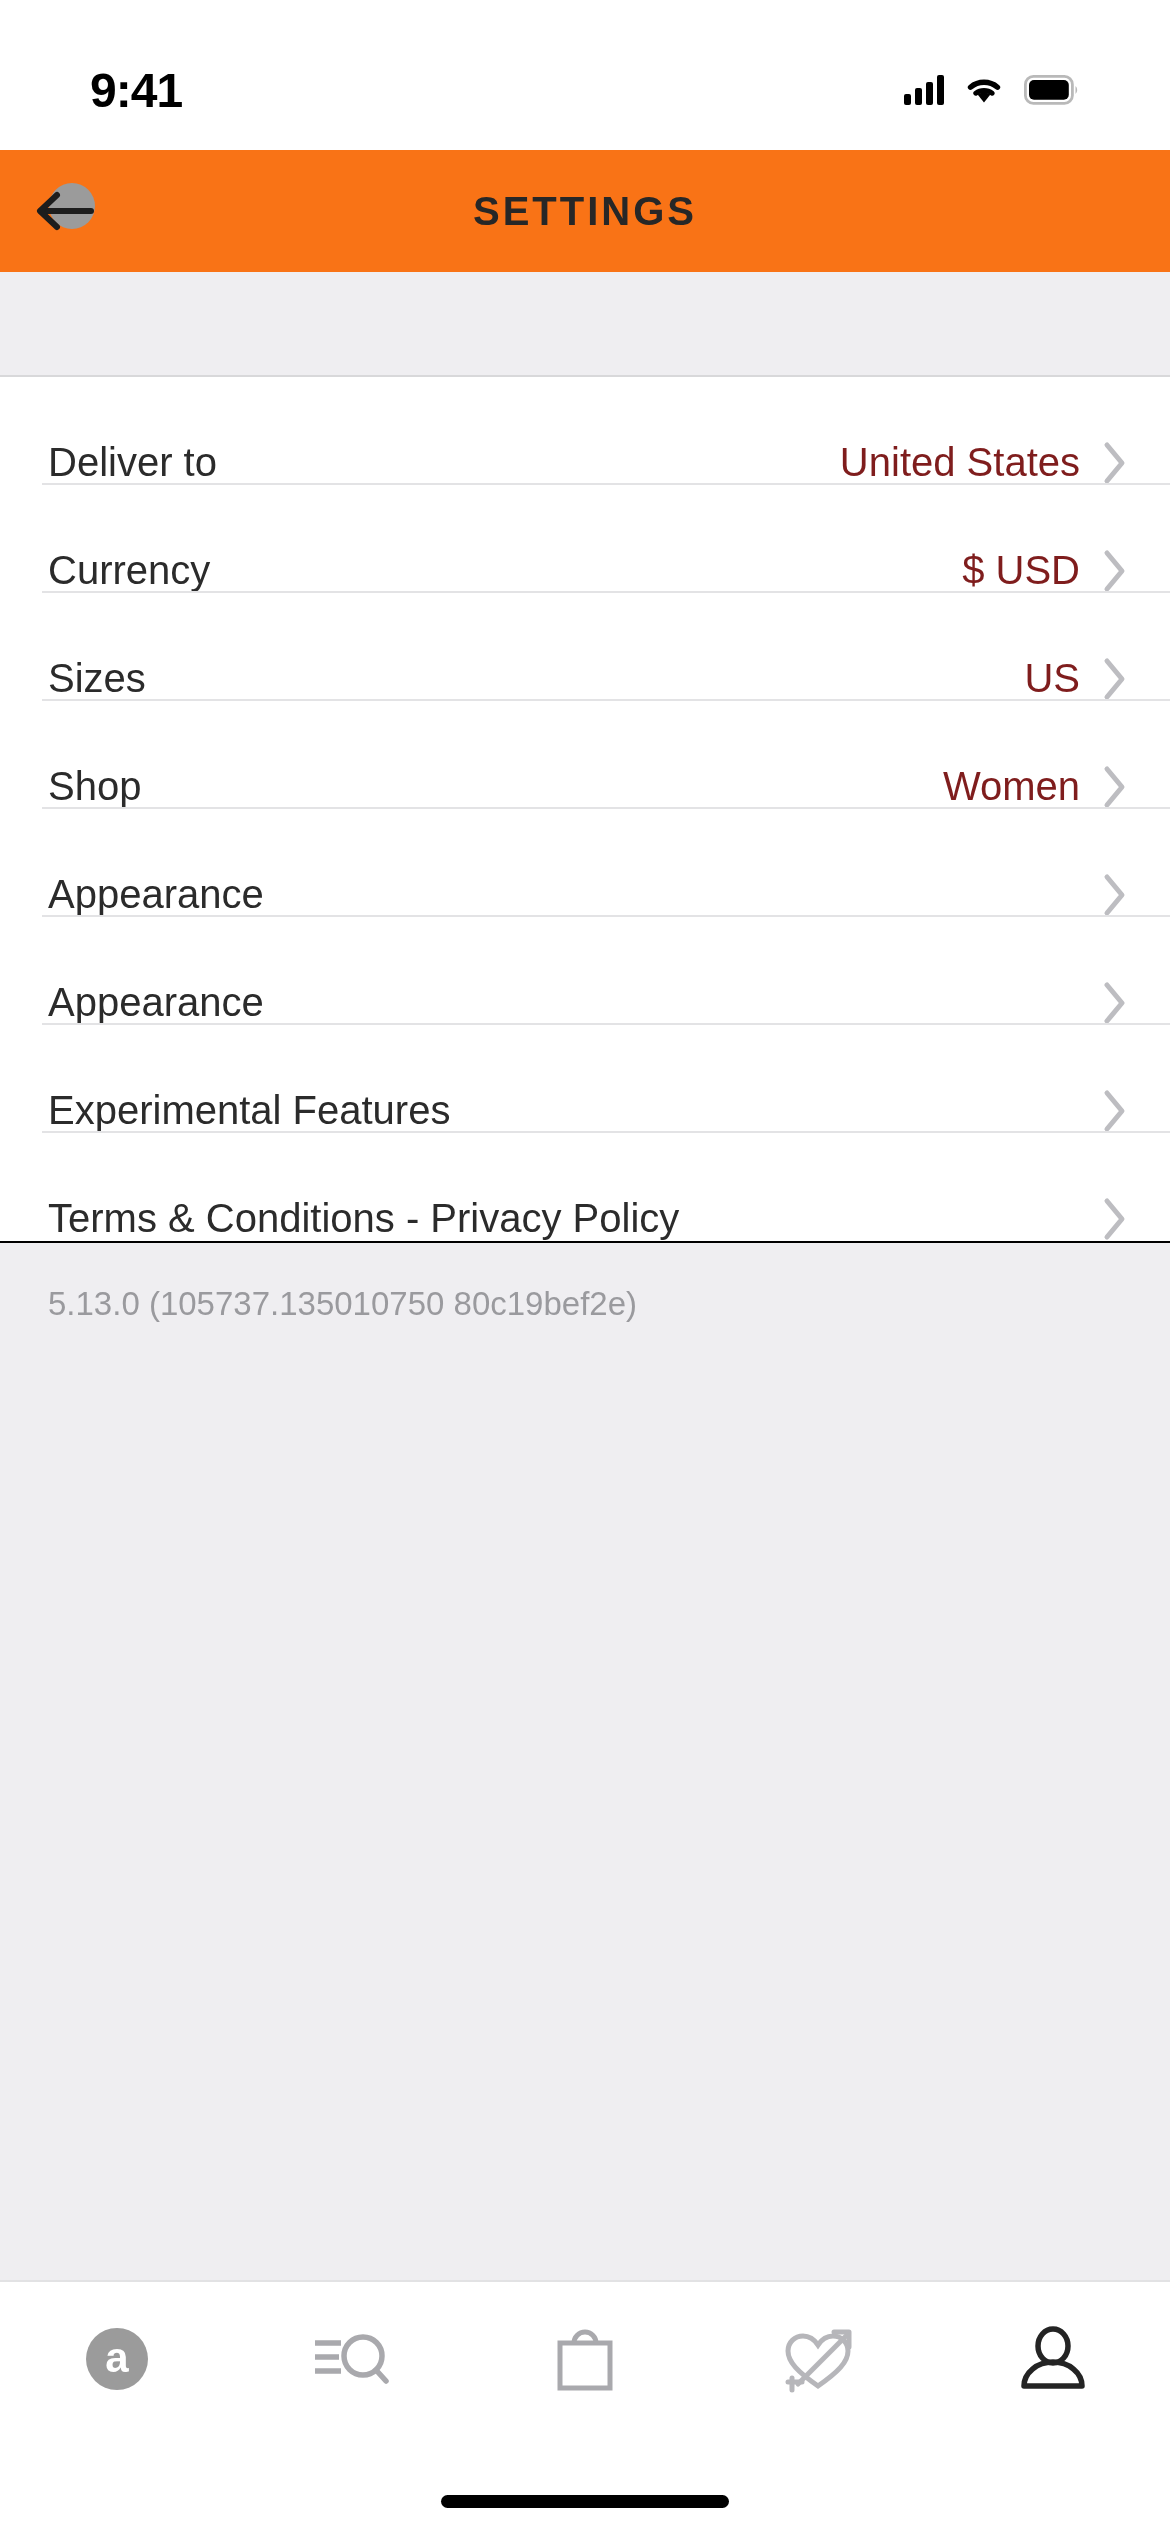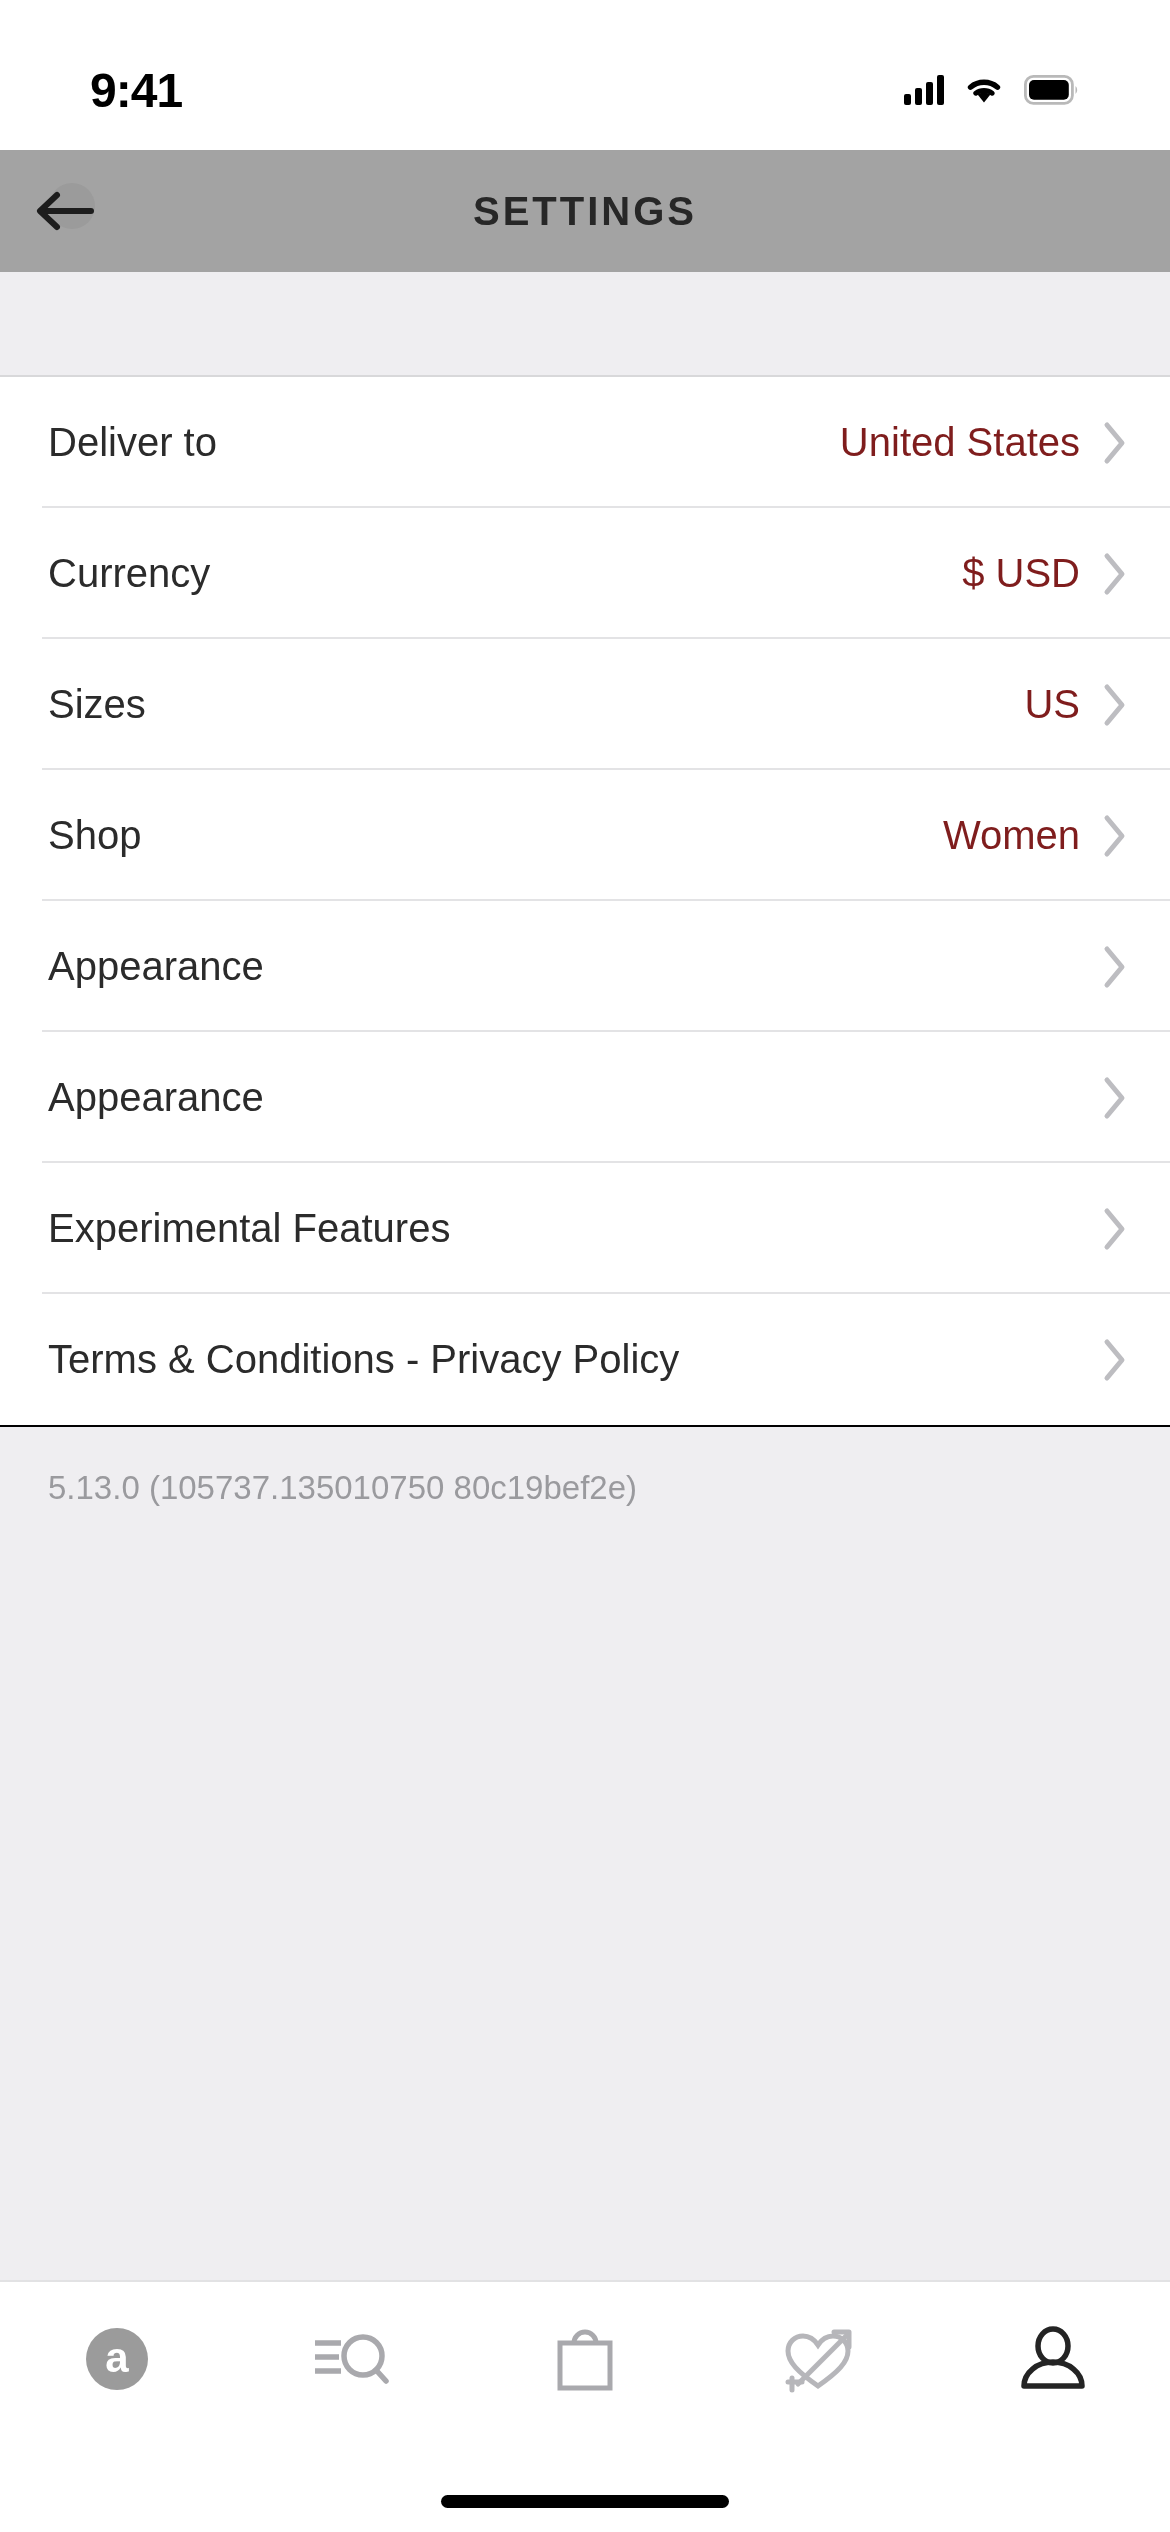--- a/index.html
+++ b/index.html
@@ -34,21 +34,21 @@
   .sig i:nth-child(2){ height:17px; }
   .sig i:nth-child(3){ height:23px; }
   .sig i:nth-child(4){ height:30px; }
   .wifi svg, .batt svg { display:block; }
 
   
   .navbar {
     height:122px; flex:0 0 122px;
     position:relative;
     display:flex; align-items:center;
-    background:#a3a3a3;
+    background:#f97316;
   }
   .back-btn {
     position:absolute; left:30px; top:50%;
     transform:translateY(-50%);
     width:72px; height:72px;
     display:flex; align-items:center; justify-content:center;
   }
   .back-btn .circle {
     position:absolute; left:19px; top:8px;
     width:46px; height:46px; border-radius:50%;
@@ -65,22 +65,22 @@
   .spacer-band {
     flex:0 0 105px; height:105px;
     background:#efeef1;
     border-bottom:2px solid #d8d8da;
   }
 
   
   .list { background:#ffffff; flex:0 0 auto; }
   .row {
     position:relative;
-    height:131px;
-    display:flex; align-items:center;
+    height:108px;
+    display:flex; align-items:flex-end;
     padding:0 42px 0 48px;
     background:#ffffff;
   }
   .row::after {
     content:""; position:absolute;
     left:42px; right:0; bottom:0; height:2px;
     background:#e3e3e5;
   }
   .row:last-child::after { display:none; }
   .row-label {

